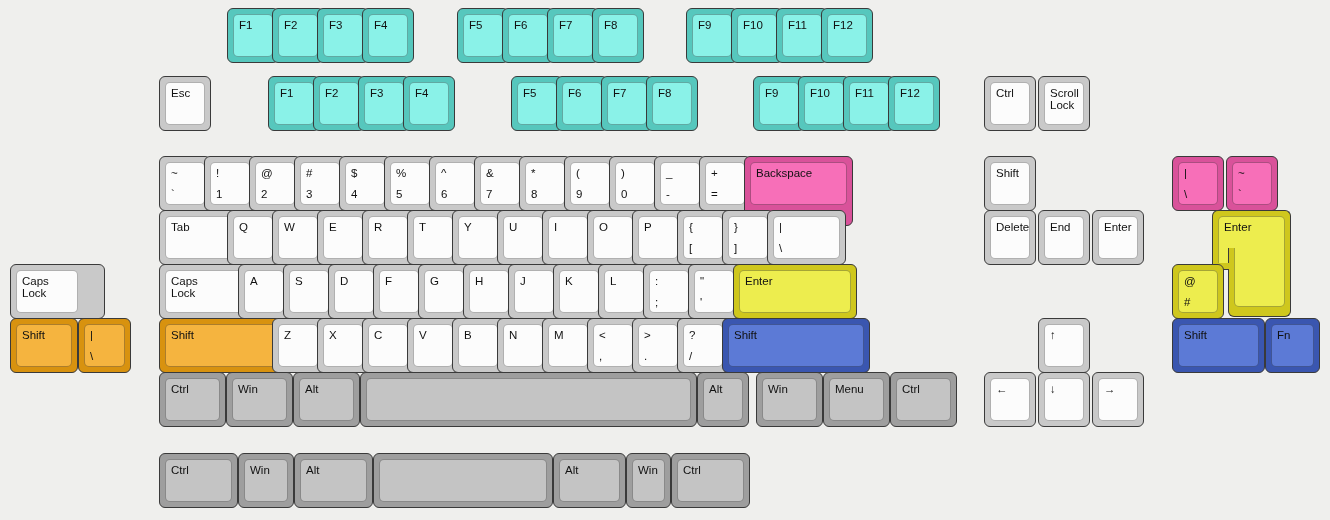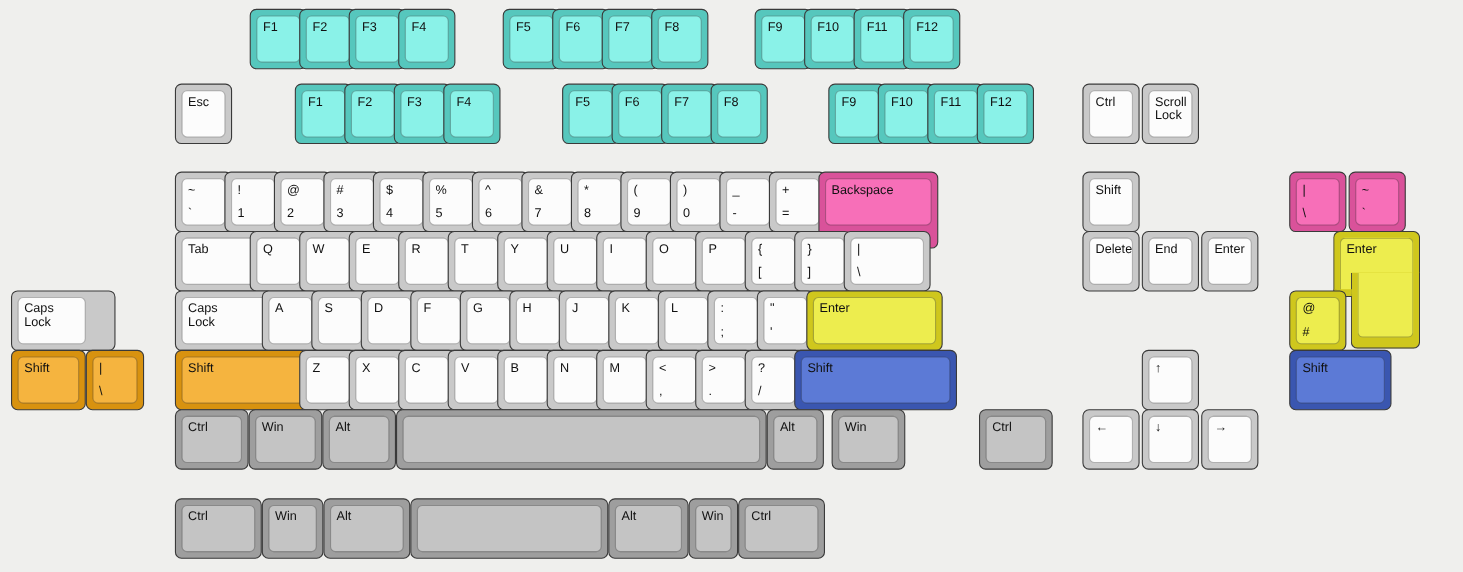--- a/index.html
+++ b/index.html
@@ -502,20 +502,25 @@
     <div class="key c-gray" style="left: 697px; top: 372px; width: 52px; height: 55px;">
       <div class="cap" style="left: 5px; top: 5px; width: 40px; height: 43px;">
         <span class="lg mid">Alt</span>
       </div>
     </div>
     <div class="key c-gray" style="left: 756px; top: 372px; width: 67px; height: 55px;">
       <div class="cap" style="left: 5px; top: 5px; width: 55px; height: 43px;">
         <span class="lg mid">Win</span>
       </div>
     </div>
+    <div class="key c-gray" style="left: 823px; top: 372px; width: 67px; height: 55px;">
+      <div class="cap" style="left: 5px; top: 5px; width: 55px; height: 43px;">
+        <span class="lg mid">Menu</span>
+      </div>
+    </div>
     <div class="key c-gray" style="left: 890px; top: 372px; width: 67px; height: 55px;">
       <div class="cap" style="left: 5px; top: 5px; width: 55px; height: 43px;">
         <span class="lg mid">Ctrl</span>
       </div>
     </div>
     <div class="key c-gray" style="left: 159px; top: 453px; width: 79px; height: 55px;">
       <div class="cap" style="left: 5px; top: 5px; width: 67px; height: 43px;">
         <span class="lg mid">Ctrl</span>
       </div>
     </div>
@@ -641,13 +646,18 @@
       <div class="cap" style="left: 5px; top: 5px; width: 40px; height: 43px;">
         <span class="lg top">@</span>
         <span class="lg bot">#</span>
       </div>
     </div>
     <div class="key c-blue" style="left: 1172px; top: 318px; width: 93px; height: 55px;">
       <div class="cap" style="left: 5px; top: 5px; width: 81px; height: 43px;">
         <span class="lg mid">Shift</span>
       </div>
     </div>
+    <div class="key c-blue" style="left: 1265px; top: 318px; width: 55px; height: 55px;">
+      <div class="cap" style="left: 5px; top: 5px; width: 43px; height: 43px;">
+        <span class="lg mid">Fn</span>
+      </div>
+    </div>
   </div>
 
 </body></html>

